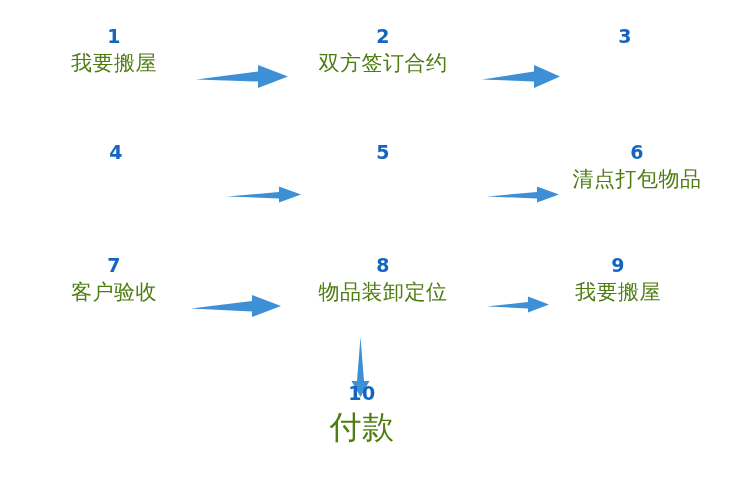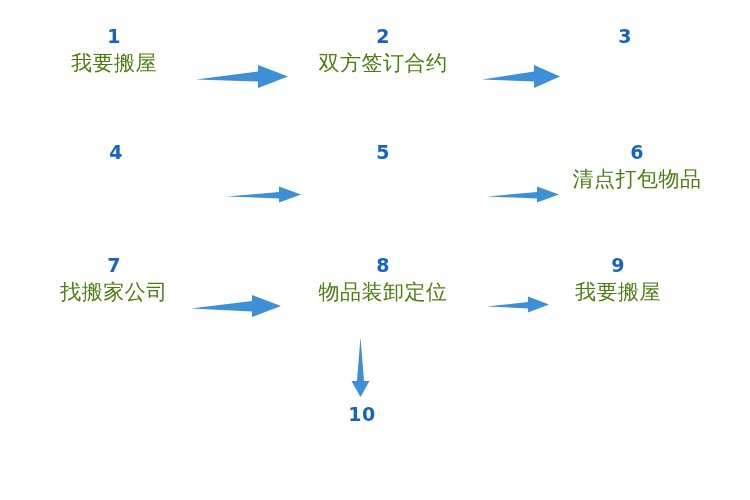--- a/index.html
+++ b/index.html
@@ -103,21 +103,21 @@
     </svg>
   </div>
 
   <div class="node" style="left:637px; top:140px;">
     <div class="node-number">6</div>
     <div class="node-label">清点打包物品</div>
   </div>
 
   <div class="node" style="left:114px; top:253px;">
     <div class="node-number">7</div>
-    <div class="node-label">找搬家公司</div>
+    <div class="node-label">客户验收</div>
   </div>
 
   <div class="arrow" style="left:191px; top:292px;">
     <svg width="90" height="28" viewBox="0 0 90 28" aria-hidden="true">
       <polygon points="0,16.5 61,9 61,3 90,14 61,25 61,19.5" fill="#3d8fd6"></polygon>
     </svg>
   </div>
 
   <div class="node" style="left:383px; top:253px;">
     <div class="node-number">8</div>
@@ -134,17 +134,18 @@
     <div class="node-number">9</div>
     <div class="node-label">我要搬屋</div>
   </div>
 
   <div class="arrow" style="left:348px; top:337px;">
     <svg width="26" height="60" viewBox="0 0 26 60" aria-hidden="true">
       <polygon points="12.5,0 16,44 21.5,44 12.5,60 3.5,44 9,44" fill="#3d8fd6"></polygon>
     </svg>
   </div>
 
-  <div class="node" style="left:362px; top:402px;">
+  <div class="node" style="left:362px; top:381px;">
     <div class="node-number">10</div>
+    <div class="node-label big">付款</div>
   </div>
 
 </div>
 
 </body></html>

